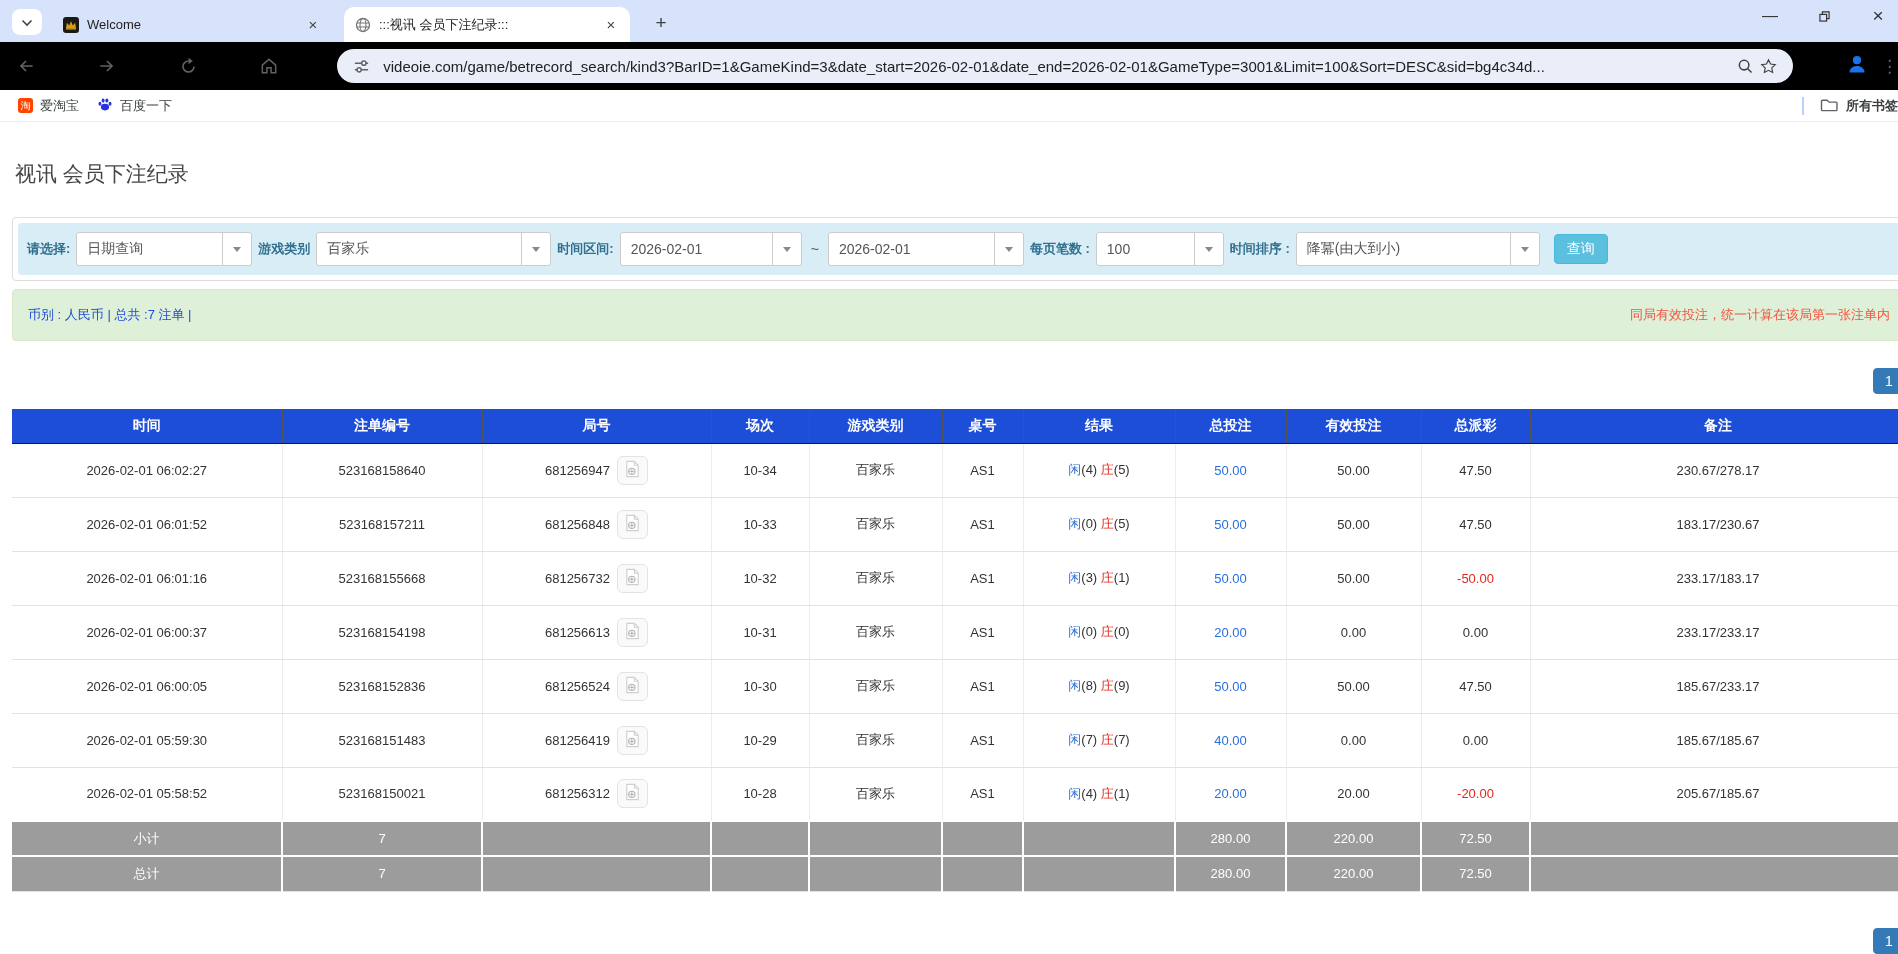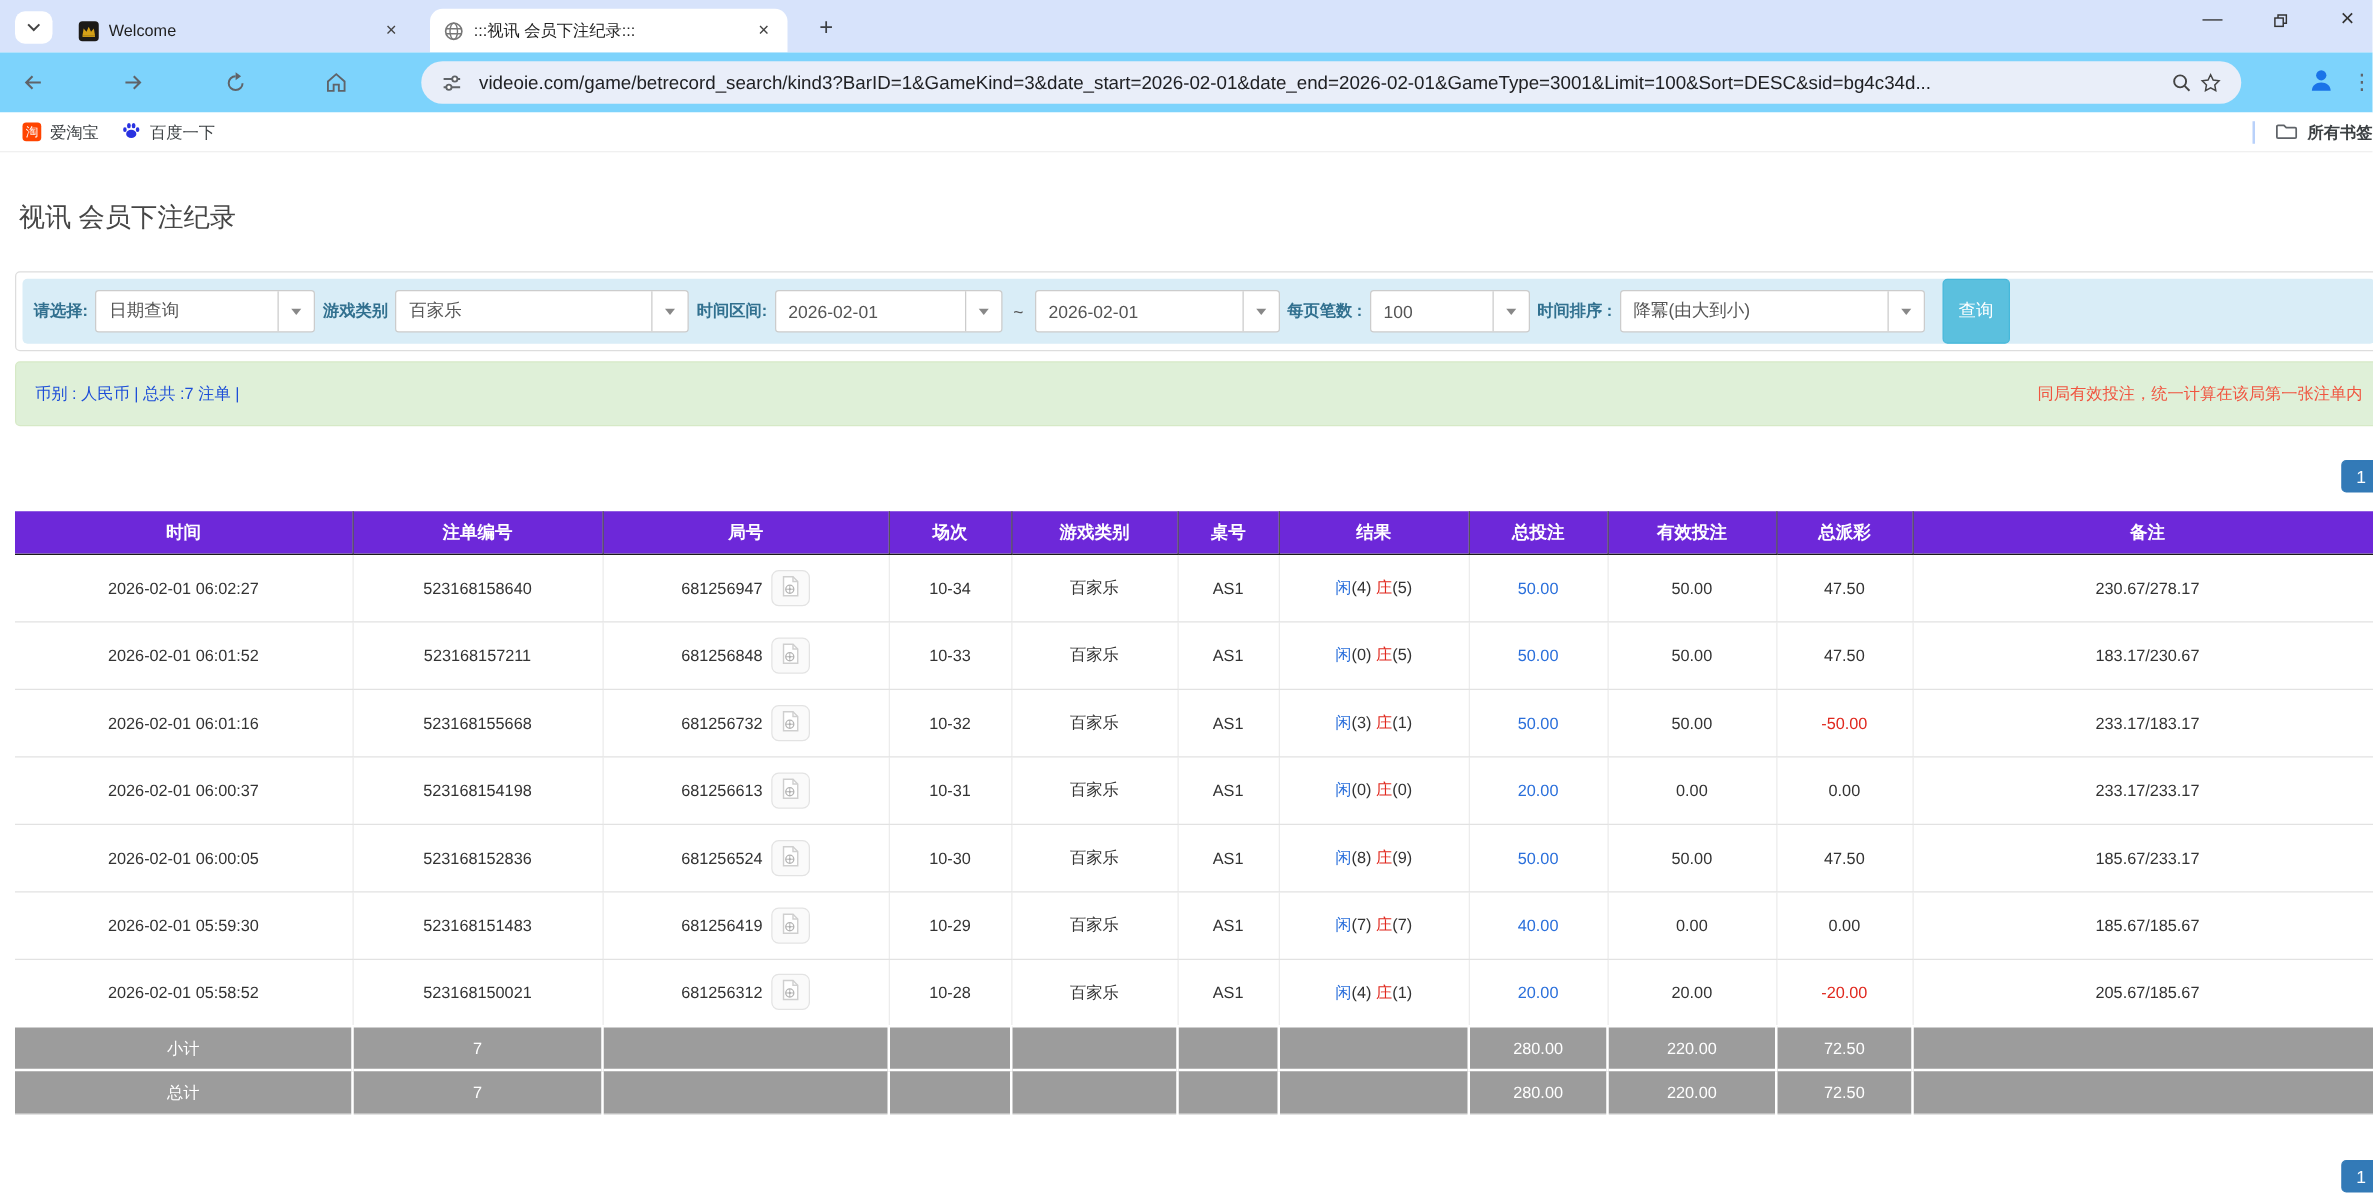--- a/index.html
+++ b/index.html
@@ -16,21 +16,21 @@
   .tab.active { left:344px; width:286px; background:#fff; border-radius:10px 10px 0 0; height:35px; }
   .tab .title { flex:1; white-space:nowrap; overflow:hidden; }
   .tab .close { font-size:15px; color:#444; width:18px; text-align:center; }
   .favicon { width:17px; height:17px; display:inline-flex; align-items:center; justify-content:center; }
   .game-fav { width:16px; height:16px; background:#1c1a17; border-radius:3px; display:flex; align-items:center; justify-content:center; }
   .newtab { position:absolute; left:648px; top:10px; width:26px; height:26px; font-size:19px; color:#3c4043;
     display:flex; align-items:center; justify-content:center; }
   .wincontrols { position:absolute; right:10px; top:6px; display:flex; gap:34px; align-items:center; color:#333; }
   .wincontrols span { font-size:16px; display:inline-flex; align-items:center; justify-content:center; width:20px; height:20px;}
 
-  .toolbar { position:absolute; left:0; top:42px; width:1898px; height:48px; background:#7dd3fc;
+  .toolbar { position:absolute; left:0; top:42px; width:1898px; height:48px; background:#000000;
     display:flex; align-items:center;gap:40px; }
   .navbtn { width:32px; height:32px; display:flex; align-items:center; justify-content:center; margin-left:12px; }
   .omnibox { margin-left:14px; width:1614px; height:34px; background:#e9eef9; border-radius:17px;
     display:flex; align-items:center; padding:0 12px; }
   .omnibox .url { flex:1; margin-left:10px; font-size:15px; color:#202124; white-space:nowrap; overflow:hidden; }
   .ob-icon { width:24px; height:24px; display:flex; align-items:center; justify-content:center; }
   .tb-right { display:flex; align-items:center; gap:12px; margin-left:12px; }
   .menu-dots { font-size:17px; color:#5f6368; letter-spacing:0; }
 
   .bookmarks { position:absolute; left:0; top:90px; width:1898px; height:32px; background:#fff;
@@ -47,35 +47,35 @@
 
   .filterbox { margin-top:29px; width:1894px; border:1px solid #ddd; border-radius:4px; background:#fff; padding:5px; }
   .filterbar { height:52px; background:#d9edf7; border-radius:4px; display:flex; align-items:center; padding-left:9px; }
   .flabel { font-size:13px; font-weight:bold; color:#31708f; white-space:nowrap; }
   .fsel { height:34px; background:#fff; border:1px solid #ccc; border-radius:3px; display:flex; align-items:stretch;
     margin:0 6px; font-size:14px; color:#555; }
   .fsel .val { display:flex; align-items:center; padding:0 10px; flex:1; white-space:nowrap; }
   .fsel .arrow { width:29px; border-left:1px solid #ccc; display:flex; align-items:center; justify-content:center; }
   .caret { width:0; height:0; border-left:4px solid transparent; border-right:4px solid transparent; border-top:5px solid #888; }
   .tilde { font-size:14px; color:#555; margin:0 3px; }
-  .searchbtn { height:52px; width:54px; margin-left:8px; background:#5bc0de; border:1px solid #46b8da; border-radius:4px;
+  .searchbtn { height:30px; width:54px; margin-left:8px; background:#5bc0de; border:1px solid #46b8da; border-radius:4px;
     color:#fff; font-size:14px; display:flex; align-items:center; justify-content:center; }
 
   .alertbar { margin-top:8px; width:1894px; height:52px; background:#dff0d8; border:1px solid #d6e9c6; border-radius:4px;
     display:flex; align-items:center; justify-content:space-between; padding:0 15px; font-size:13px; }
   .alertbar .left { color:#1d4ed8; }
   .alertbar .right { color:#f05540; }
 
   .pgn { position:absolute; width:32px; height:26px; background:#337ab7; border:1px solid #337ab7; border-radius:4px;
     color:#fff; font-size:14px; display:flex; align-items:center; justify-content:center; }
   .pgn.top { left:1873px; top:246px; }
   .pgn.bottom { left:1873px; top:806px; }
 
   table.bet-table { margin-top:68px; width:1894px; border-collapse:collapse; table-layout:fixed; }
-  .bet-table th { background:#6d28d9; color:#fff; font-size:14px; font-weight:bold; height:34px;
+  .bet-table th { background:#1d4ed8; color:#fff; font-size:14px; font-weight:bold; height:34px;
     border-right:1px solid #555; border-bottom:1px solid #1a1a1a; text-align:center; }
   .bet-table td { height:54px; text-align:center; font-size:13px; color:#333;
     border-bottom:1px solid #e2e2e2; border-right:1px solid #ececec; background:#fff; }
   .bet-table tr.sumrow td { background:#9c9c9c; color:#fff; height:35px; border-right:2px solid #fff; border-top:2px solid #fff; font-size:13px; }
   .c-blue { color:#2a6fdb; }
   .c-red { color:#e0281e; }
   .round-wrap { display:flex; align-items:center; justify-content:center; gap:7px; }
   .video-btn { width:31px; height:29px; background:#fafafa; border:1px solid #e3e3e3; border-radius:6px;
     display:inline-flex; align-items:center; justify-content:center; }
 </style>

